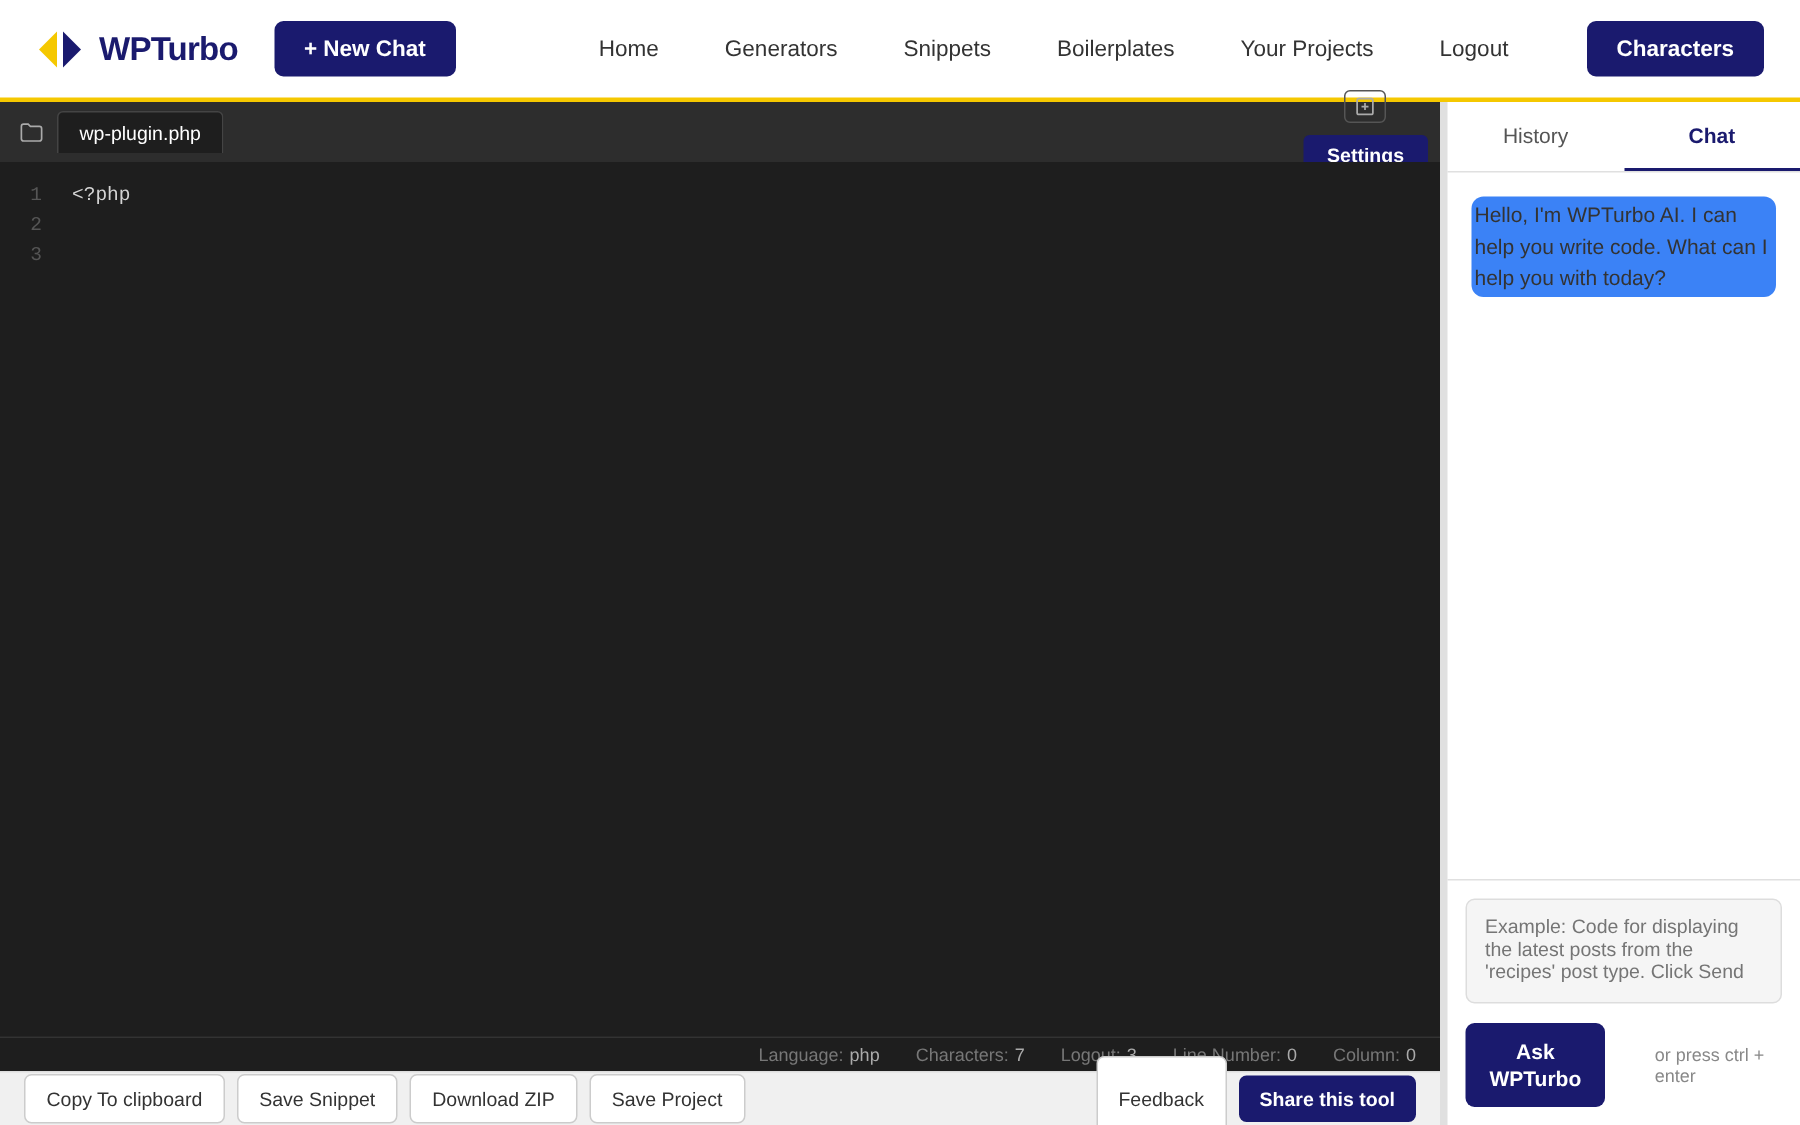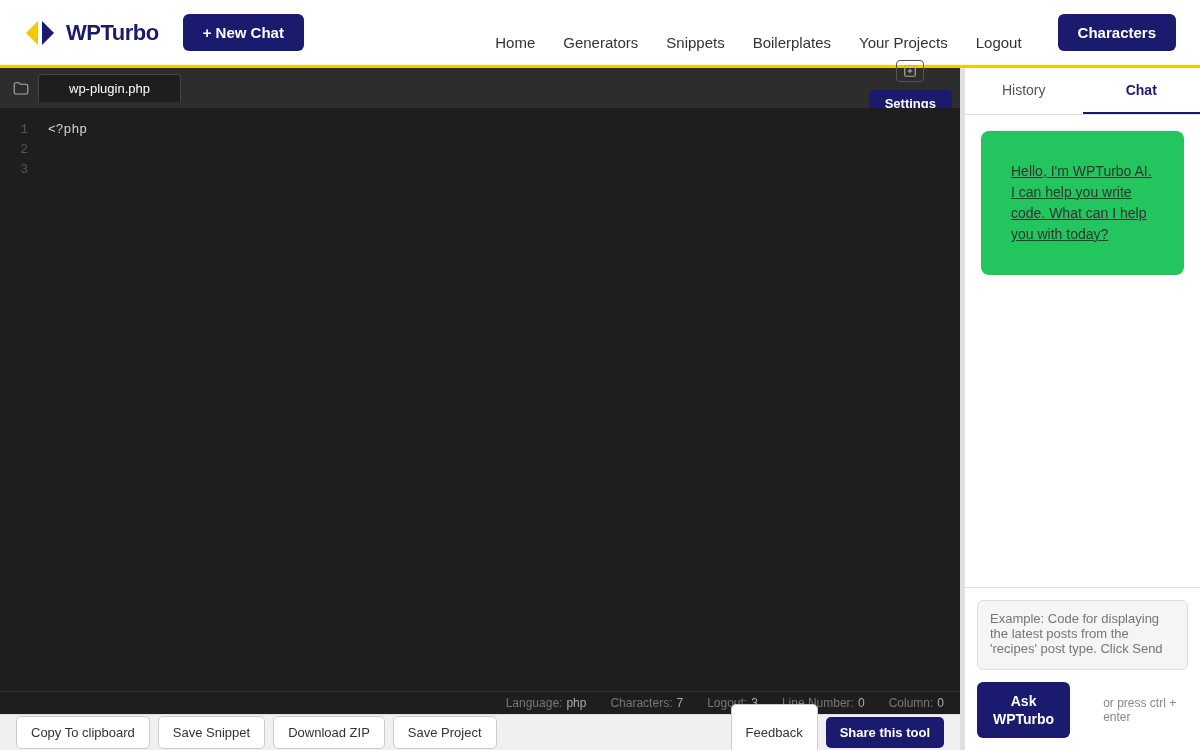--- a/index.html
+++ b/index.html
@@ -40,22 +40,22 @@
       font-size: 15px;
       font-weight: 600;
       cursor: pointer;
       display: flex;
       align-items: center;
       gap: 8px;
       margin-left: 24px;
     }
     .nav-links {
       display: flex;
-      align-items: flex-end;
-      gap: 28px;
+      align-items: center;
+      gap: 44px;
     }
     .nav-links a {
       text-decoration: none;
       color: #333;
       font-size: 15px;
       font-weight: 500;
     }
     .dashboard-btn {
       background: #1a1a6e;
       color: #fff;
@@ -96,21 +96,21 @@
       border: none;
       color: #aaa;
       cursor: pointer;
       padding: 4px;
       display: flex;
       align-items: center;
     }
     .tab-item {
       background: #1e1e1e;
       color: #ccc;
-      padding: 6px 30px;
+      padding: 6px 14px;
       font-size: 13px;
       border-radius: 4px 4px 0 0;
       cursor: pointer;
       border: 1px solid #444;
       border-bottom: none;
     }
     .tab-item.active {
       background: #1e1e1e;
       color: #fff;
     }
@@ -265,27 +265,26 @@
     
     .chat-area {
       flex: 1;
       overflow-y: auto;
       padding: 16px;
       display: flex;
       flex-direction: column;
       gap: 12px;
     }
     .chat-message {
-      background: #22c55e;
+      background: #3b82f6;
       border-radius: 8px;
-      padding: 30px;
+      padding: 2px;
       font-size: 14px;
       color: #333;
       line-height: 1.5;
-      text-decoration: underline;
     }
 
     
     .chat-input-area {
       border-top: 1px solid #e0e0e0;
       padding: 12px;
     }
     .chat-input-box {
       background: #f5f5f5;
       border: 1px solid #ddd;

